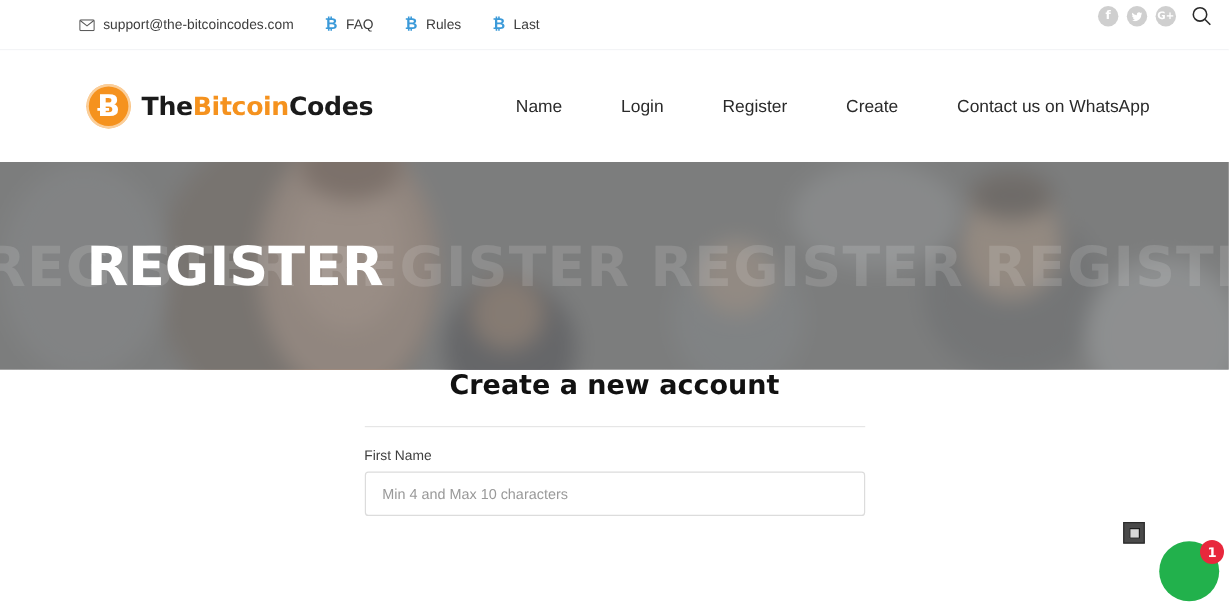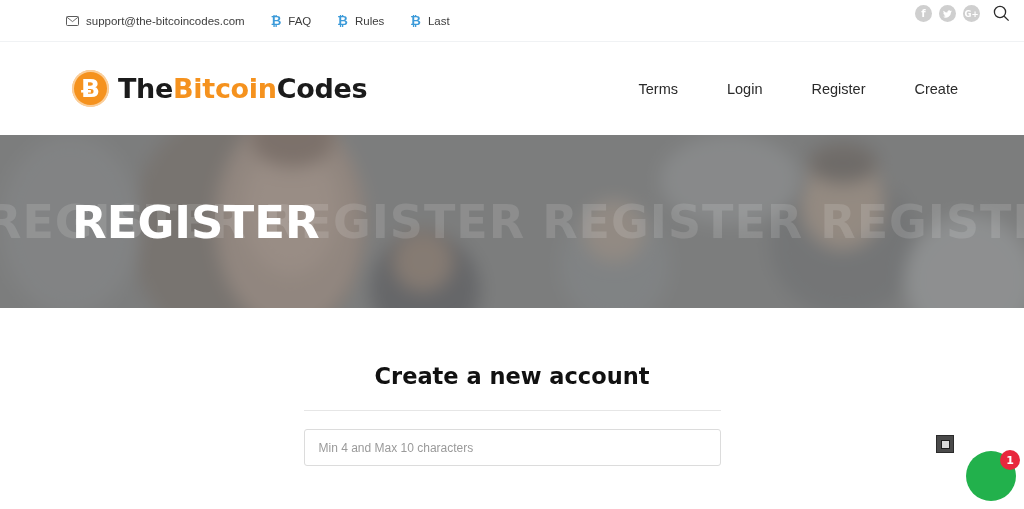--- a/index.html
+++ b/index.html
@@ -66,21 +66,21 @@
     width: 37px; height: 37px; border-radius: 50%;
     background: #f5921e;
     display: flex; align-items: center; justify-content: center;
     color: #fff; font-weight: bold; font-size: 25px;
     font-family: "DejaVu Sans", sans-serif;
     line-height: 1;
     box-shadow: inset 0 0 0 2px rgba(255,255,255,.55);
     margin-right: 9px;
   }
   .logo-text {
-    font-size: 27px; font-weight: bold; letter-spacing: -.3px;
+    font-size: 21px; font-weight: bold; letter-spacing: -.3px;
     font-family: "DejaVu Sans", sans-serif;
   }
   .logo-text .t1, .logo-text .t3 { color: #1b1b1b; }
   .logo-text .t2 { color: #f5921e; }
 
   .nav { margin-left: auto; display: flex; align-items: center; }
   .nav-item {
     font-size: 14.5px; color: #2a2a2a;
     margin-left: 49px; white-space: nowrap; cursor: pointer;
   }
@@ -110,21 +110,21 @@
   }
   .hero-title {
     position: absolute; left: 72px; top: 50%;
     transform: translateY(-50%);
     font-size: 45px; font-weight: bold;
     color: #ffffff; letter-spacing: 0px;
     font-family: "DejaVu Sans", sans-serif;
   }
 
   
-  .main { background: #fff; padding-top: 55px; }
+  .main { background: #fff; }
   .form-wrap { width: 417px; margin: 0 auto; }
   .form-title {
     text-align: center;
     font-size: 22.5px; font-weight: bold; color: #111;
     font-family: "DejaVu Sans", sans-serif;
     margin-bottom: 21px;
   }
   .divider { height: 1px; background: #e6e6e6; margin-bottom: 18px; }
   .field-label {
     font-size: 11.5px; color: #3f3f3f;
@@ -232,24 +232,25 @@
   <div class="logo">
     <div class="logo-coin">
       <span>Ƀ</span>
     </div>
     <div class="logo-text">
       <span class="t1">The</span><span class="t2">Bitcoin</span><span class="t3">Codes</span>
     </div>
   </div>
 
   <div class="nav">
-    <div class="nav-item">Terms</div>
+    <div class="nav-item">Name</div>
     <div class="nav-item">Login</div>
     <div class="nav-item">Register</div>
     <div class="nav-item">Create</div>
+    <div class="nav-item">Contact us on WhatsApp</div>
   </div>
 </div>
 
 <div class="hero">
   <div class="hero-photo">
     <div class="blob" style="left:130px;top:-30px;width:230px;height:250px;background:#6d5a4c;"></div>
     <div class="blob" style="left:215px;top:-20px;width:150px;height:215px;background:#c79c82;"></div>
     <div class="blob" style="left:243px;top:10px;width:95px;height:130px;background:#e0b296;"></div>
     <div class="blob" style="left:250px;top:-28px;width:85px;height:60px;background:#7a4f38;"></div>
     <div class="blob" style="left:370px;top:100px;width:110px;height:110px;background:#2b2b33;"></div>
@@ -266,20 +267,21 @@
   <div class="hero-tint"></div>
   <div class="ghost-band">REGISTER REGISTER REGISTER REGISTER R</div>
   <div class="hero-title">REGISTER</div>
 </div>
 
 <div class="main">
   <div class="form-wrap">
     <div class="form-title">Create a new account</div>
     <div class="divider"></div>
 
+    <div class="field-label">First Name</div>
     <input class="text-input" type="text" placeholder="Min 4 and Max 10 characters" style="">
 
   </div>
 </div>
 
 <div class="broken-img">
   <div class="inner"></div>
 </div>
 <div class="chat-bubble"></div>
 <div class="chat-badge">1</div>

